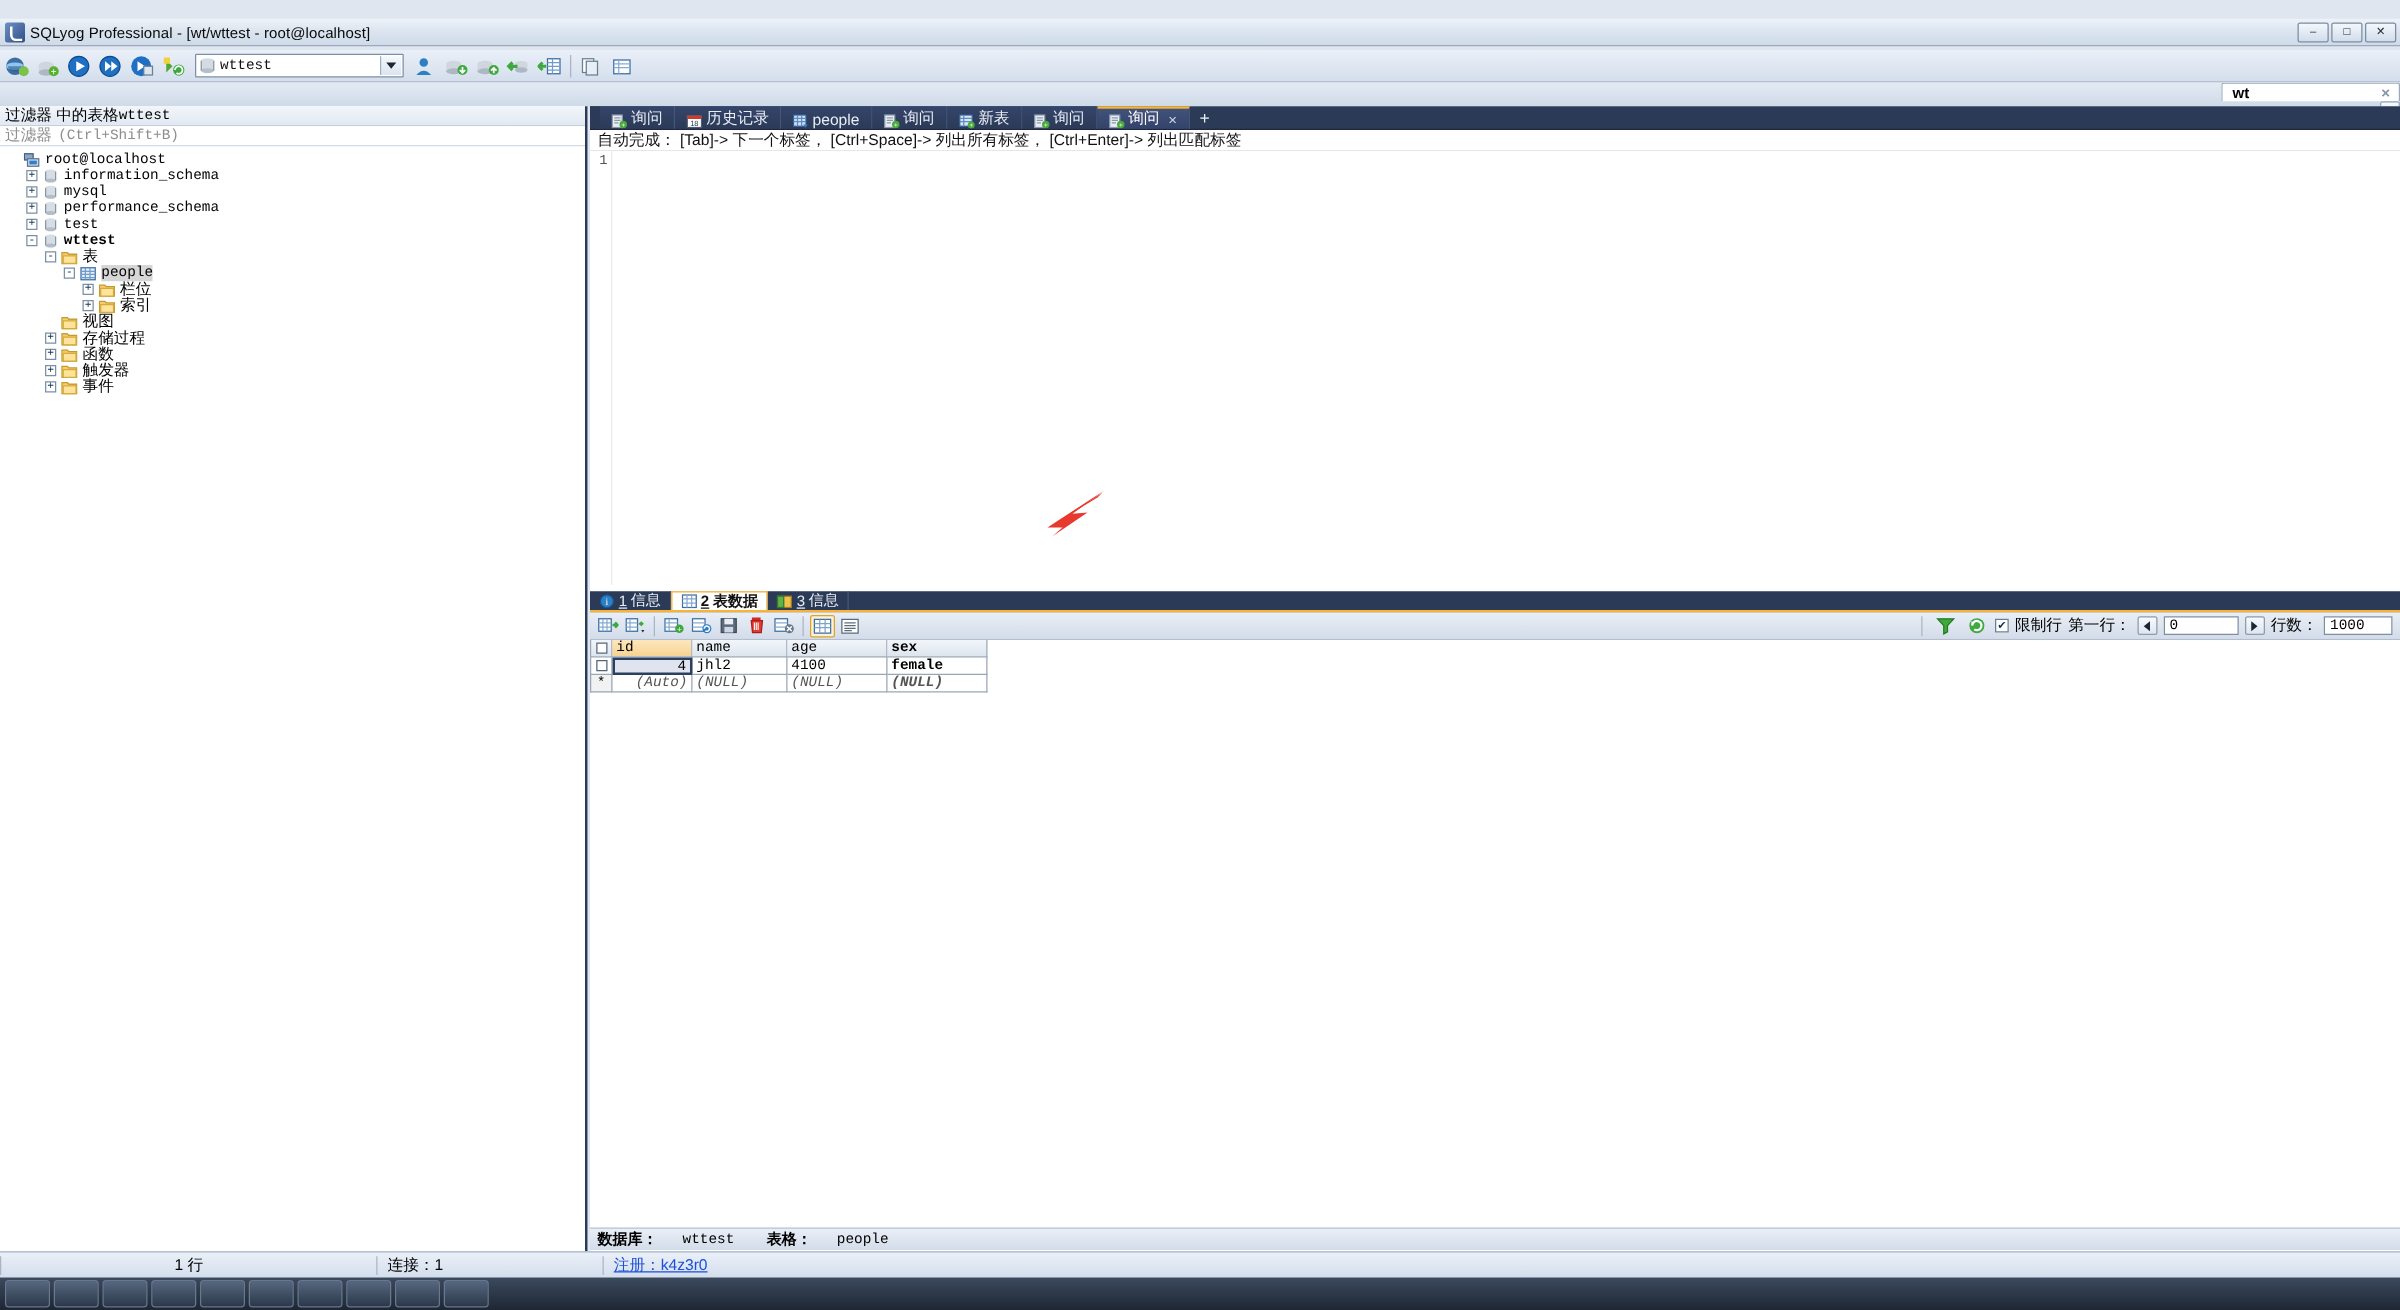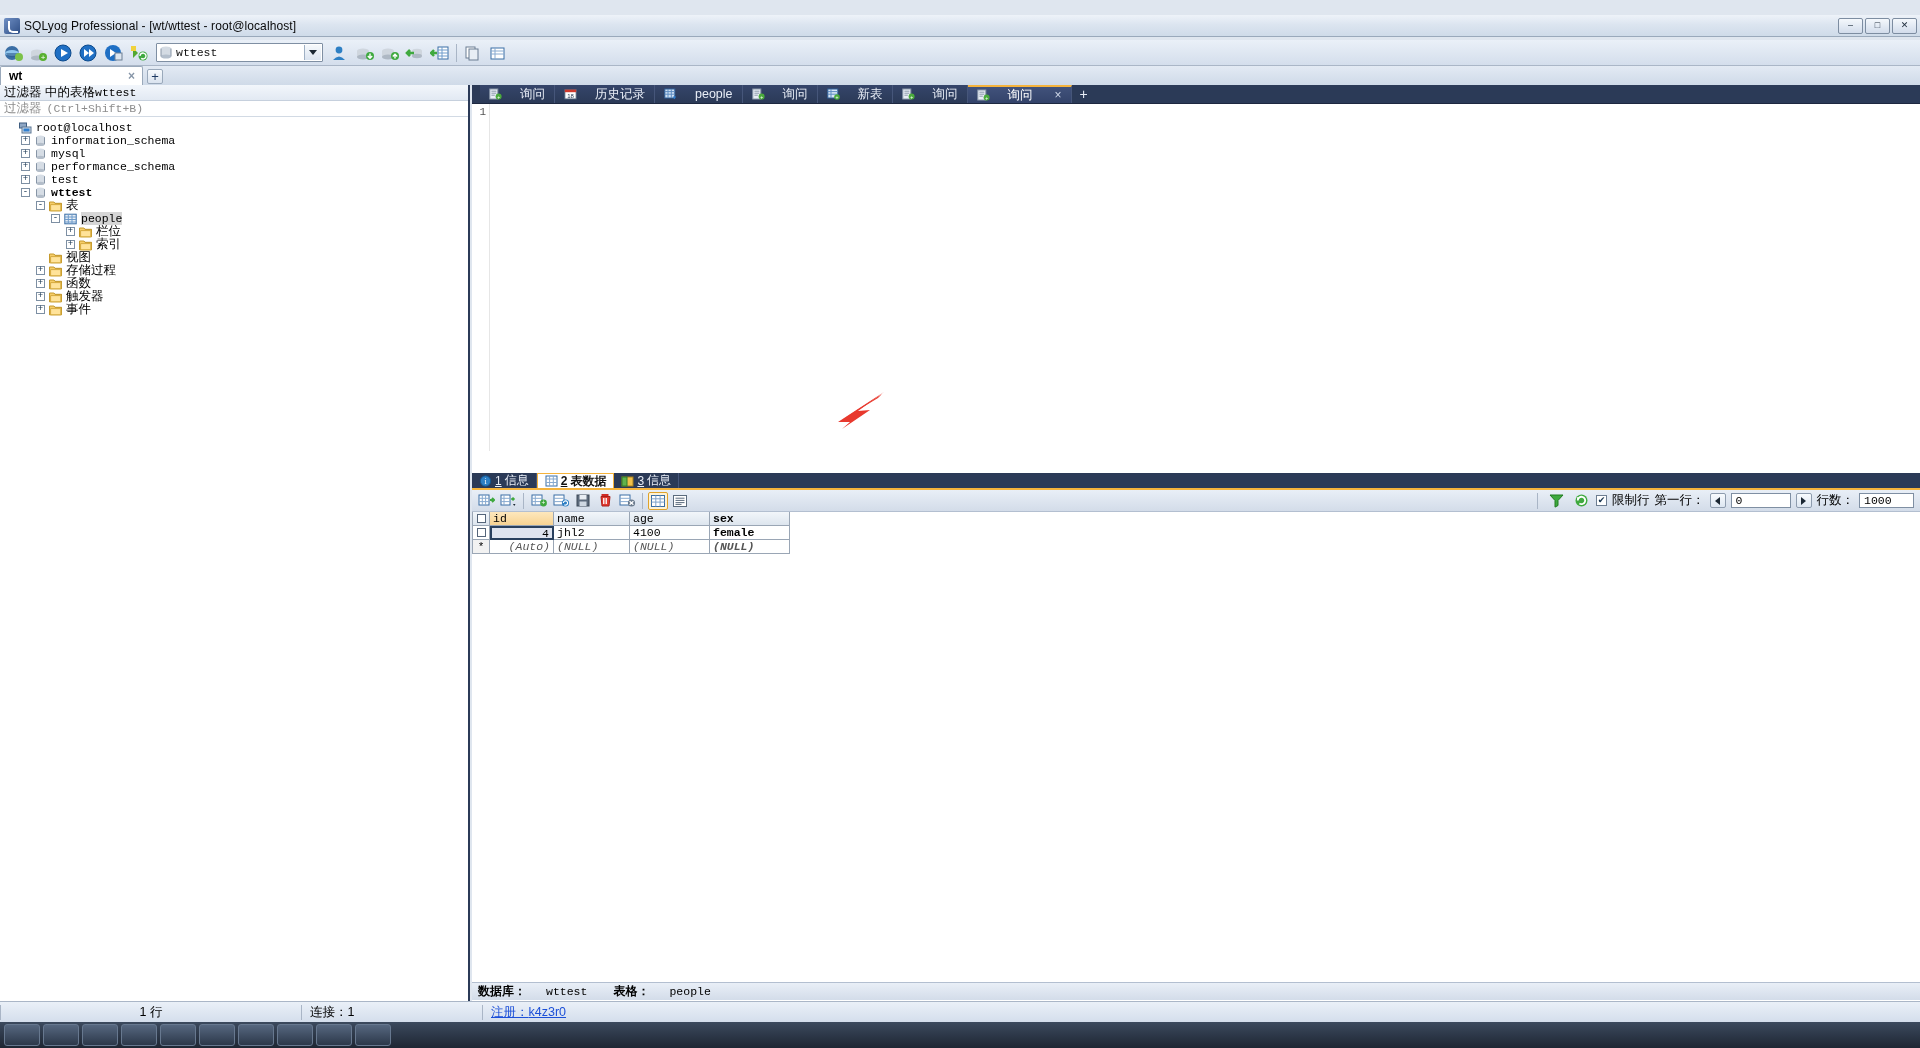--- a/index.html
+++ b/index.html
@@ -69,21 +69,21 @@
   .dbsel .arrow{
     position:absolute;right:1px;top:1px;width:17px;height:15px;
     display:flex;align-items:center;justify-content:center;
     background:linear-gradient(to bottom,#f6f9fc,#dbe4f0);border-left:1px solid #9fb0c4;
   }
   .caret-dn{width:0;height:0;border-left:4px solid transparent;border-right:4px solid transparent;border-top:5px solid #1b2733;}
 
   
   .conntabs {
     position:absolute; left:0; top:66px; width:1920px; height:19px;
-    background:linear-gradient(to bottom,#e3eaf4,#cfdae8); display:flex; align-items:flex-end;
+    background:linear-gradient(to bottom,#e3eaf4,#cfdae8); display:flex; align-items:flex-end;flex-direction:column;
   }
   .conntab {
     height:19px; min-width:143px; background:#fff; border:1px solid #9aa9bb; border-bottom:none;
     display:flex; align-items:center; padding:0 4px 0 8px; border-radius:2px 2px 0 0;
     font-weight:bold; font-size:12px;
   }
   .conntab .x{ margin-left:auto; color:#8796a8; font-size:12px; padding:0 3px; }
   .conntab-add {
     width:16px;height:15px;margin:0 0 1px 4px;border:1px solid #9aa9bb;border-radius:2px;
     background:linear-gradient(to bottom,#f7fafd,#dae3ef);
@@ -121,21 +121,21 @@
   .tlabel.bold{font-weight:bold;}
   .tlabel.sel{background:#d6d6d6;}
 
   
   .rightpane { position:absolute; left:472px; top:85px; width:1448px; height:916px; background:#fff; }
   .qtabs {
     height:19px; background:#2b3a57; display:flex; align-items:stretch;
     border-bottom:1px solid #1d2840;
   }
   .qtab {
-    display:flex;align-items:center;gap:18px;padding:0 9px;
+    display:flex;align-items:flex-end;gap:3px;padding:0 9px;
     color:#e8edf6;font-size:12.5px;border-right:1px solid #46567a;
     background:linear-gradient(to bottom,#35456a,#2b3a57);
   }
   .qtab.active {
     background:linear-gradient(to bottom,#41527b,#33436a);
     border-top:2px solid #f5b33c; color:#fff;
   }
   .qtab .x{color:#cfd8e8;margin-left:4px;font-size:12px;}
   .qtab-add{display:flex;align-items:center;padding:0 8px;color:#e8edf6;font-size:14px;}
   .qicon{width:13px;height:12px;flex:0 0 auto;}
@@ -607,20 +607,21 @@
             <path d="M2.4 3.2 h5 M2.4 5.2 h5 M2.4 7.2 h3.4" stroke="#8a98aa"></path>
             <circle cx="9.6" cy="8.6" r="3" fill="#4aab3c"></circle>
             <text x="9.6" y="10.6" font-size="5" fill="#fff" text-anchor="middle">+</text>
           </svg>
           <span>询问</span>
           <span class="x">×</span>
         </div>
         <div class="qtab-add">+</div>
       </div>
 
+    <div class="autocomplete">自动完成： [Tab]-&gt; 下一个标签， [Ctrl+Space]-&gt; 列出所有标签， [Ctrl+Enter]-&gt; 列出匹配标签</div>
 
     <div class="editor">
       <div class="gutter">1</div>
       <div class="codearea"></div>
     </div>
 
     <div class="restabs">
       <div class="restab">
         <svg class="qicon" viewBox="0 0 13 12">
             <circle cx="6.5" cy="6" r="5.2" fill="#2d7fc4" stroke="#14558f"></circle>

